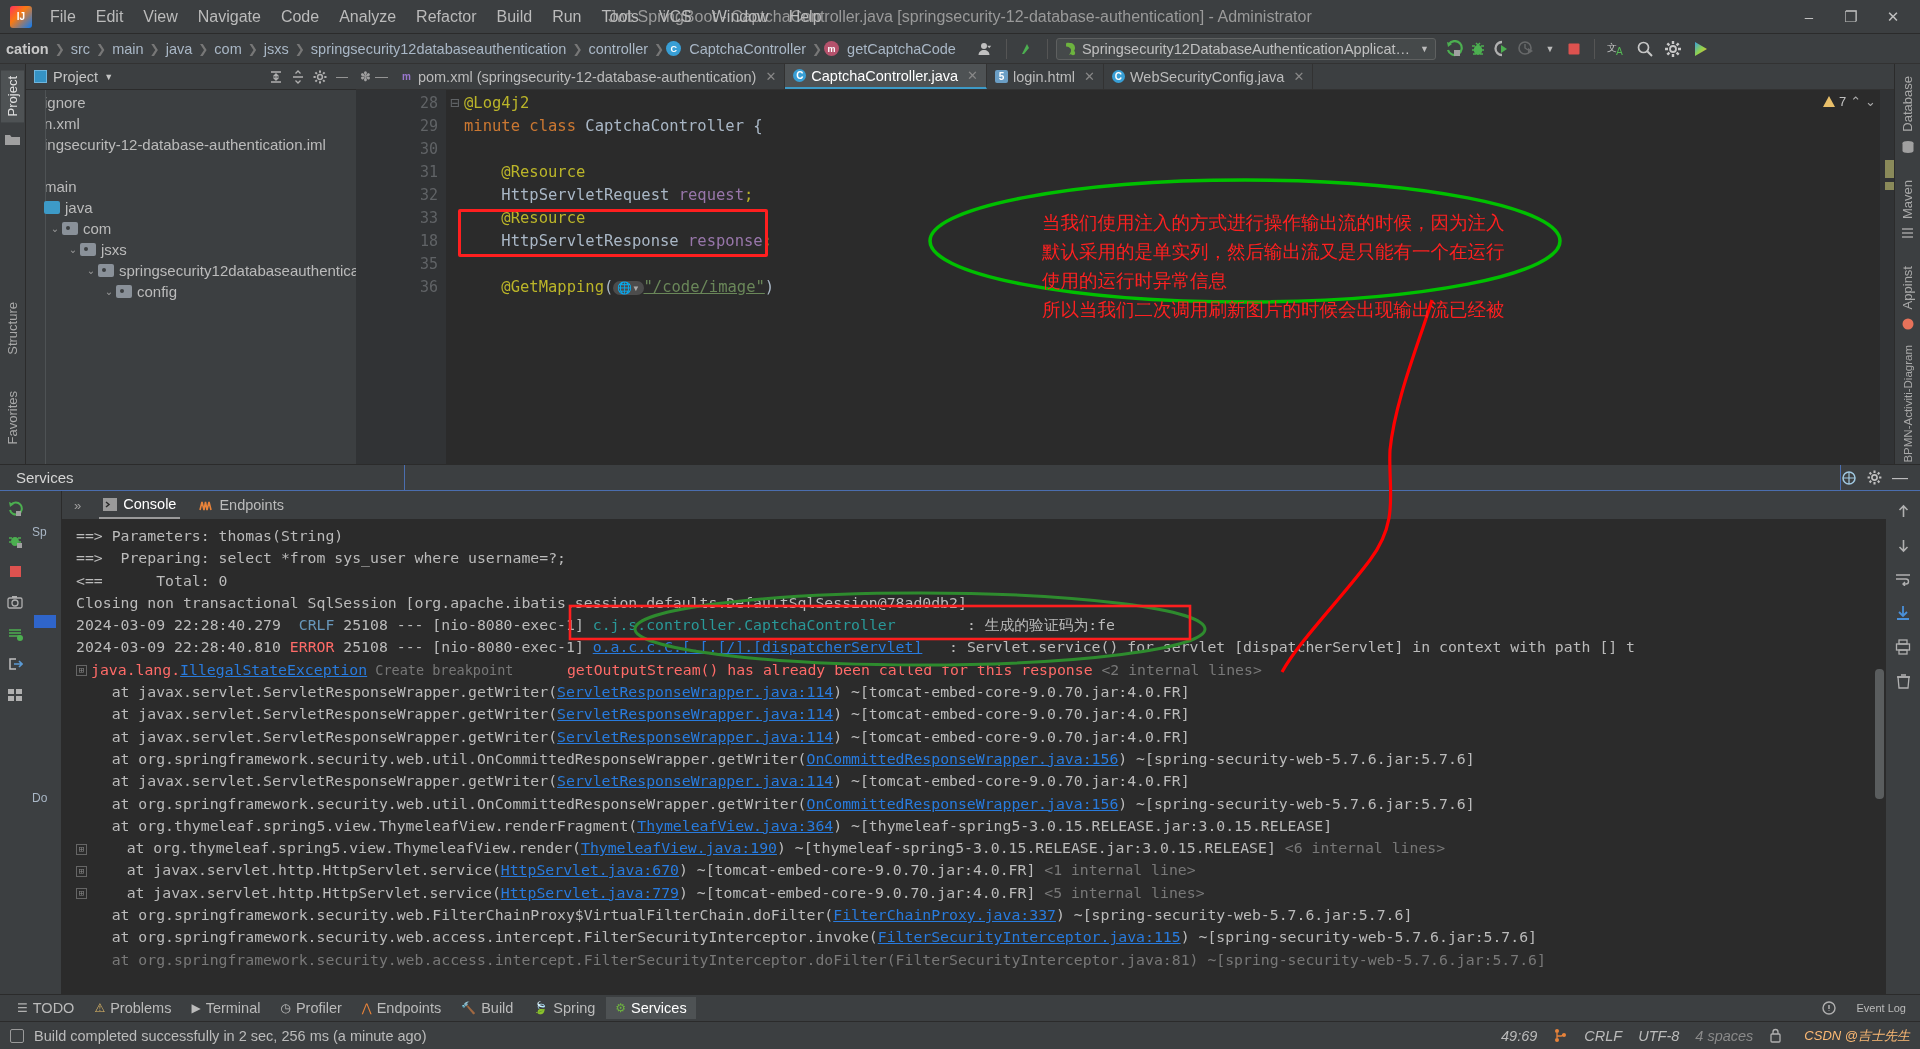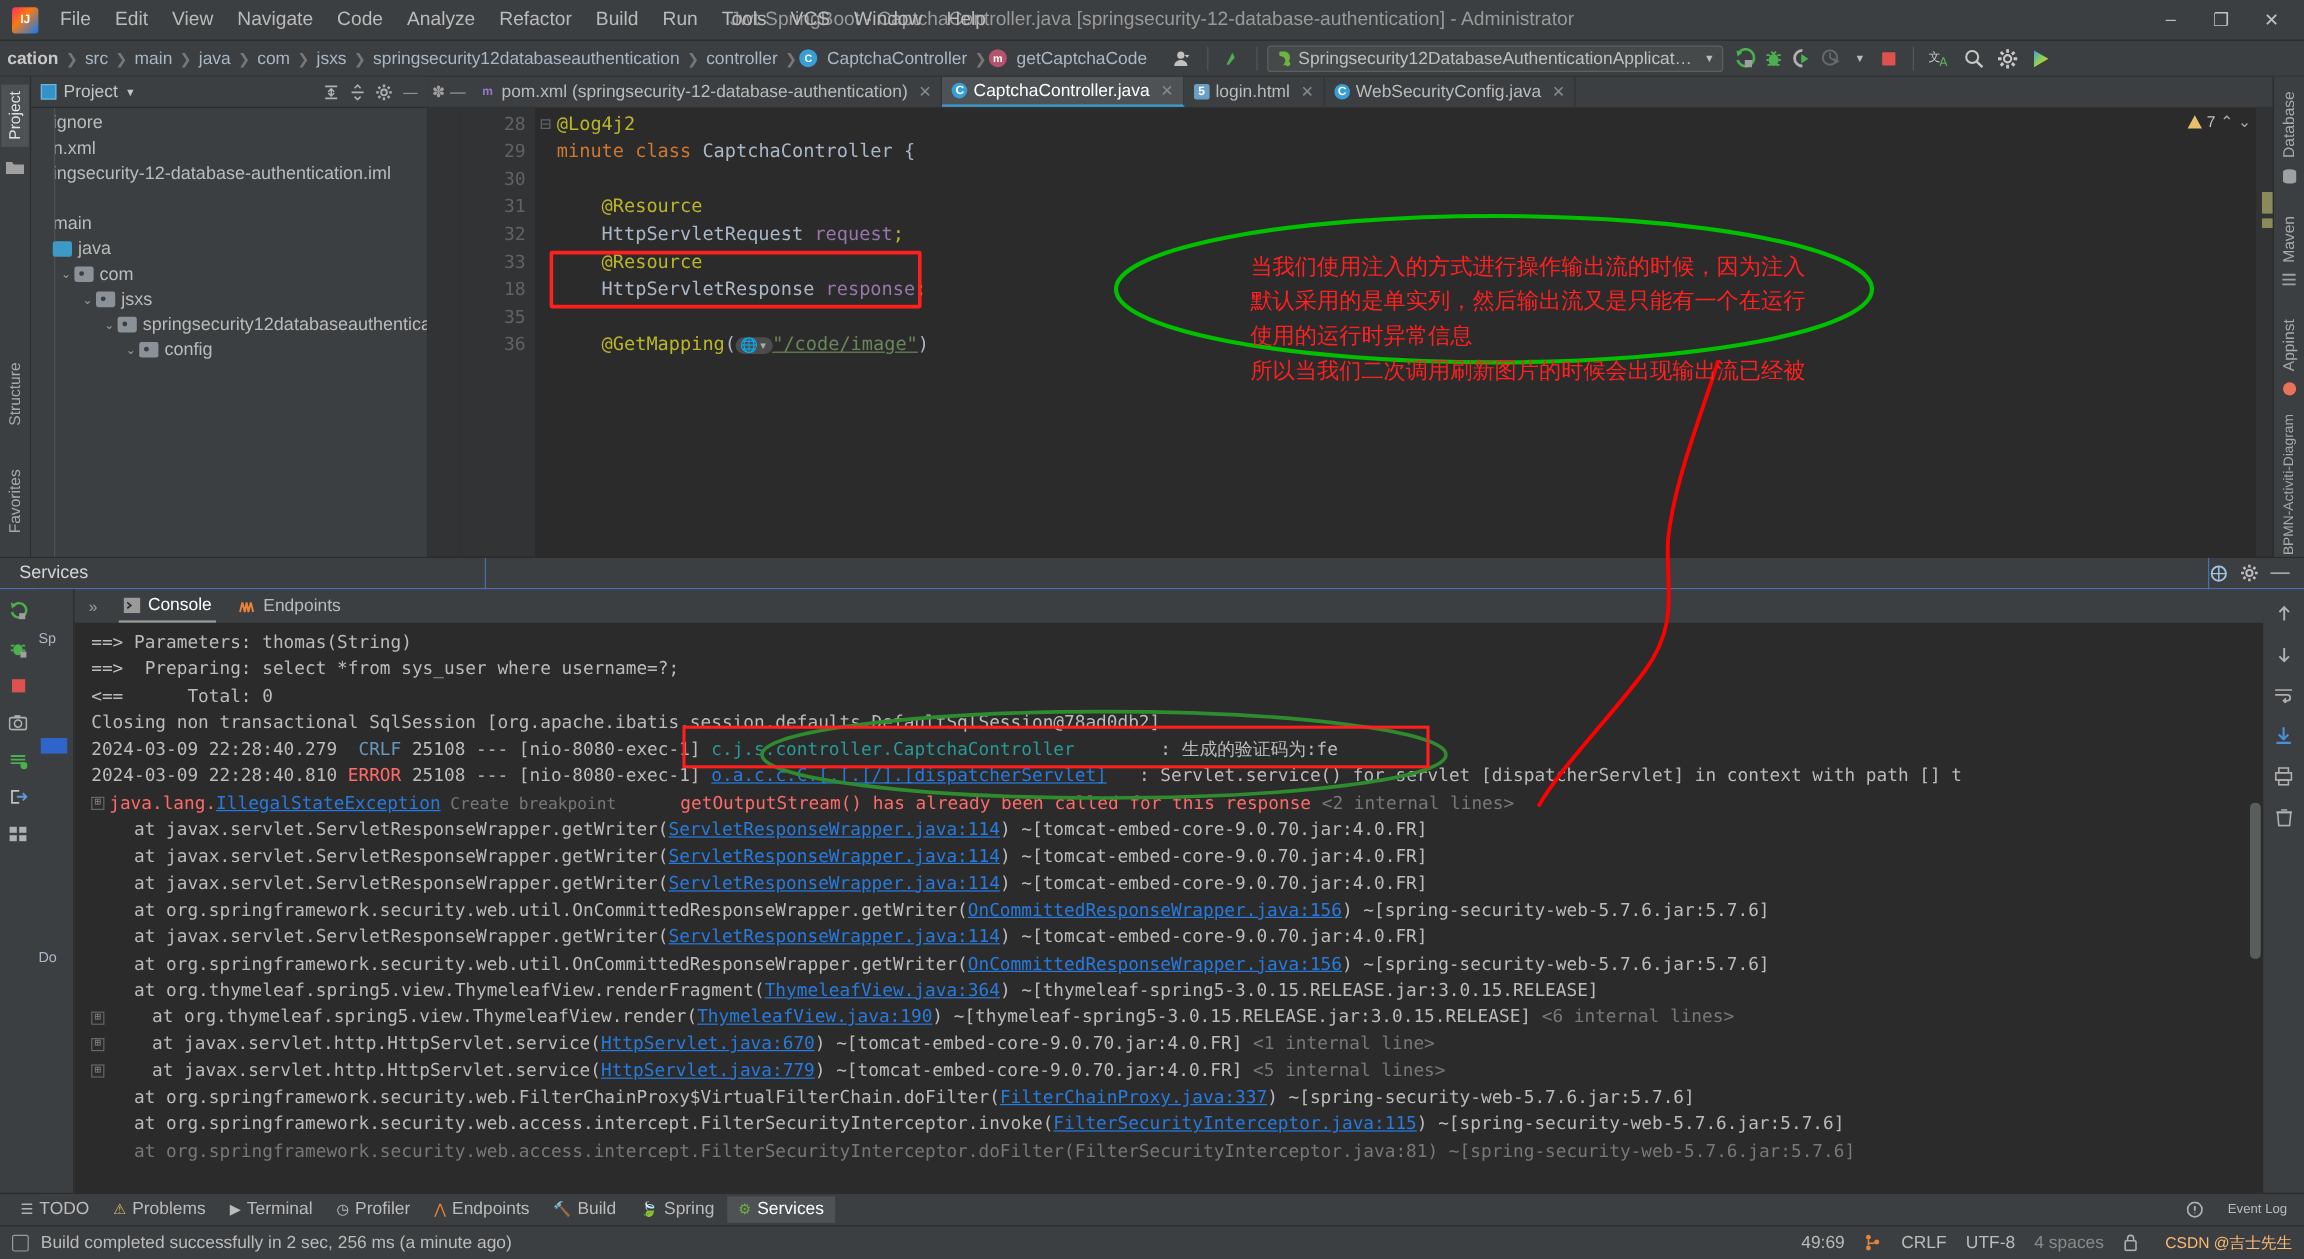--- a/index.html
+++ b/index.html
@@ -235,21 +235,21 @@
   .btab { display: flex; align-items: center; gap: 5px; font-size: 14.5px; color: #bbbbbb; padding: 3px 9px; }
   .btab.sel { background: #4e5254; color: #ffffff; }
   .bottombar .right { margin-left: auto; display: flex; align-items: center; gap: 20px; padding-right: 14px; font-size: 11px; }
 
   
   .statusbar {
     height: 28px; background: #3c3f41; display: flex; align-items: center;
     flex: 0 0 28px; font-size: 14.5px; color: #bbbbbb; padding: 0 10px; gap: 10px;
     border-top: 1px solid #2b2b2b;
   }
-  .statusbar .right { margin-left: auto; display: flex; align-items: center; gap: 16px; }
+  .statusbar .right { margin-left: auto; display: flex; align-items: center; gap: 16px; font-style: italic; }
   .sq-ico { width: 14px; height: 14px; border: 1px solid #9a9a9a; border-radius: 2px; }
 
   svg { display: block; }
 </style>
 </head>
 <body>
 
 <div class="app">
 
   <div class="menubar">

